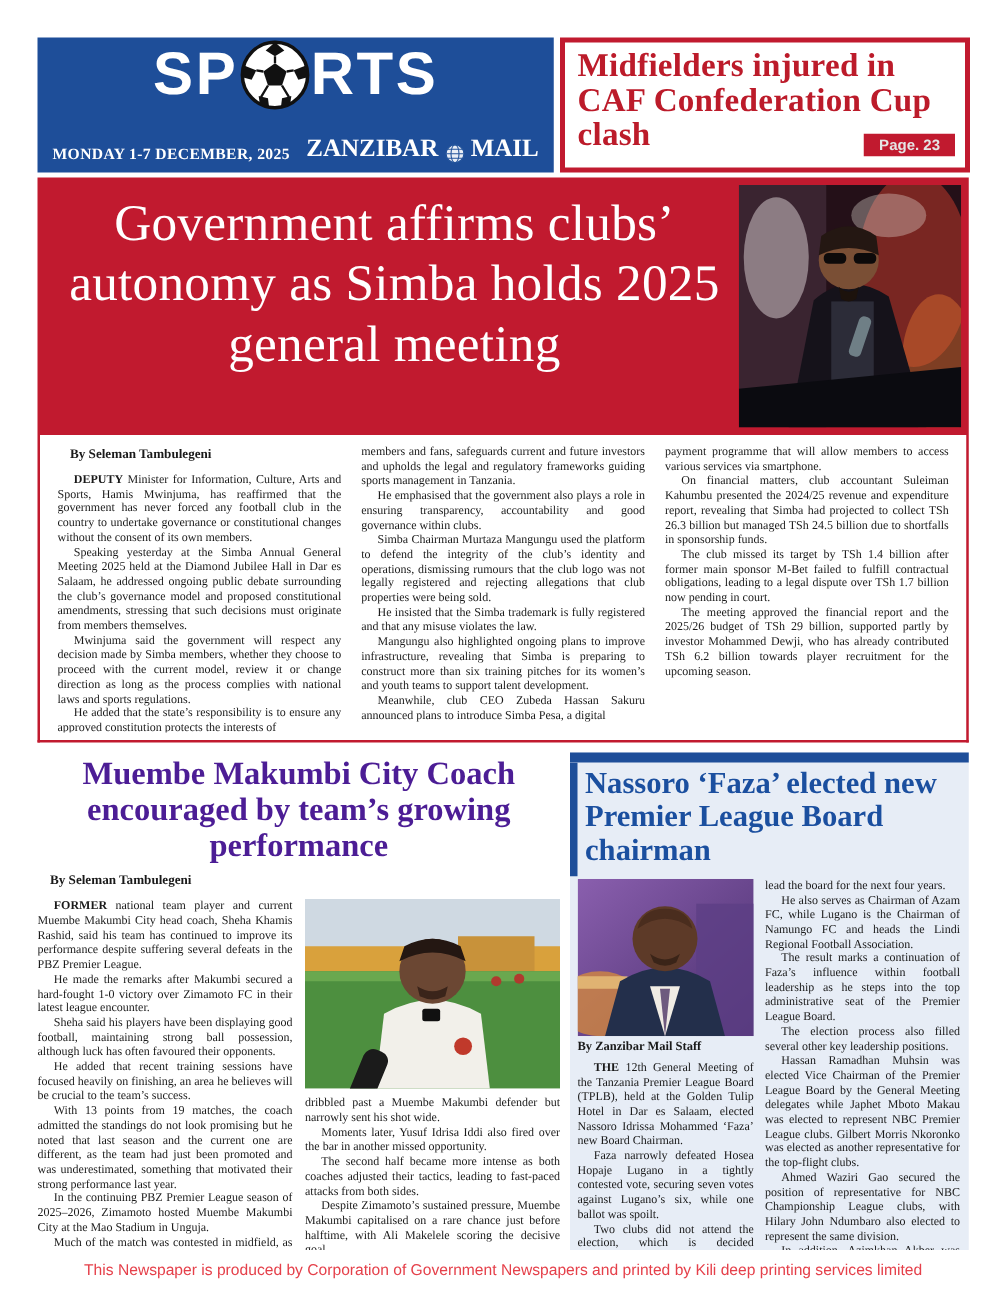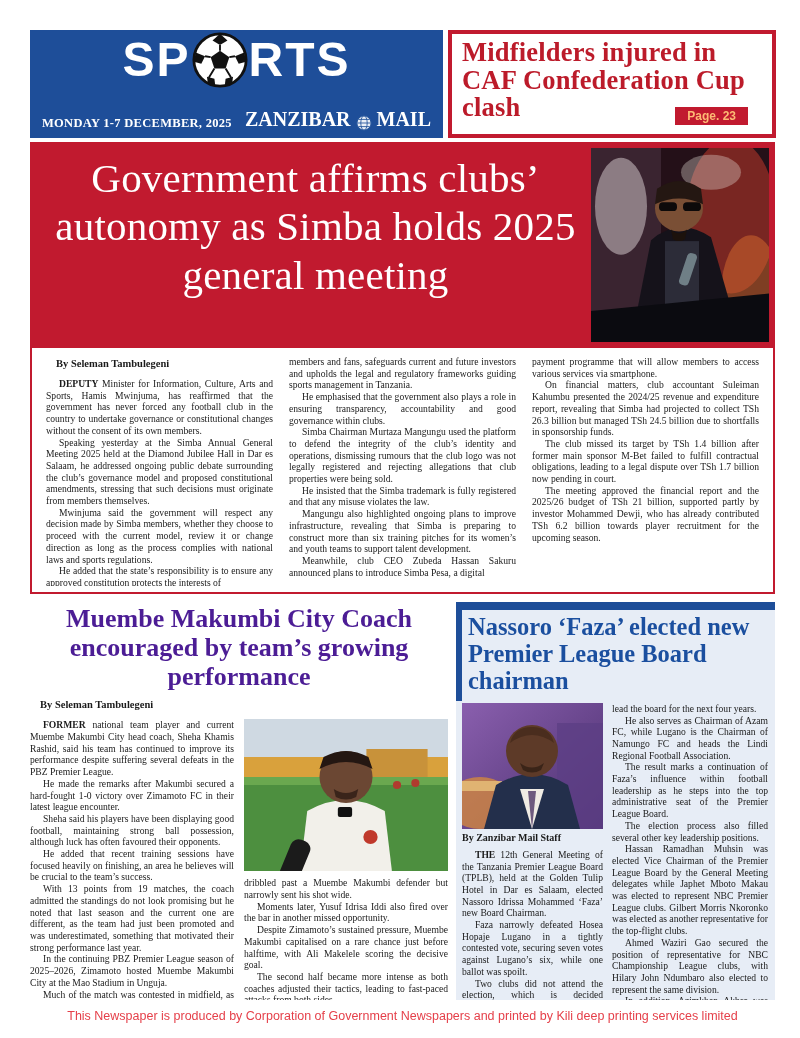--- a/index.html
+++ b/index.html
@@ -12,21 +12,21 @@
   .masthead { flex:0 0 413px; background:#1e4e99; color:#fff; display:flex; flex-direction:column; justify-content:space-between; padding:4px 12px 7px; }
   .masthead-title { display:flex; align-items:center; justify-content:center; font-family:"Liberation Sans", sans-serif; font-weight:bold; font-size:48px; letter-spacing:2px; line-height:1; margin-top:-2px; }
   .ball { width:56px; height:56px; margin:0 1px; }
   .masthead-bottom { display:flex; justify-content:space-between; align-items:flex-end; }
   .masthead-date { font-weight:bold; font-size:12.5px; letter-spacing:.3px; }
   .masthead-brand { font-weight:bold; font-size:20px; display:flex; align-items:flex-end; gap:5px; }
   .globe { width:16px; height:16px; }
 
   .teaser { flex:1; border:4px solid #c11a2f; position:relative; padding:5px 10px 4px; background:#fff; }
   .teaser-headline { color:#bc1b2a; font-weight:bold; font-size:26.5px; line-height:1.04; letter-spacing:.2px; width:300px; }
-  .teaser-badge { position:absolute; right:24px; bottom:9px; background:#c11a2f; color:#fdba74; font-family:"Liberation Sans", sans-serif; font-weight:bold; font-size:12px; padding:2px 12px; }
+  .teaser-badge { position:absolute; right:8px; bottom:9px; background:#c11a2f; color:#e5e5e5; font-family:"Liberation Sans", sans-serif; font-weight:bold; font-size:12px; padding:2px 12px; }
 
   
   .lead-block { margin-top:4px; background:#c11a2f; height:206px; display:flex; }
   .lead-headline { flex:1; color:#fff; font-weight:normal; font-size:41px; line-height:1.18; padding:12px 2px 0 12px; letter-spacing:.2px;text-align:center; }
   .lead-photo { flex:0 0 178px; margin:6px 6px 6px 0; overflow:hidden; }
   .lead-photo svg { display:block; width:100%; height:100%; }
 
   .lead-body { border:2px solid #c11a2f; border-top:none; background:#fff; height:246px; display:flex; gap:16px; padding:8px 14px 6px; overflow:hidden; }
   .lead-col { flex:1; overflow:hidden; }
 
@@ -139,21 +139,21 @@
           <p>He insisted that the Simba trademark is fully registered and that any misuse violates the law.</p>
           <p>Mangungu also highlighted ongoing plans to improve infrastructure, revealing that Simba is preparing to construct more than six training pitches for its women’s and youth teams to support talent development.</p>
           <p>Meanwhile, club CEO Zubeda Hassan Sakuru announced plans to introduce Simba Pesa, a digital</p>
         </div>
     </div>
     <div class="lead-col">
       <div class="col-text">
           <p class="noindent">payment programme that will allow members to access various services via smartphone.</p>
           <p>On financial matters, club accountant Suleiman Kahumbu presented the 2024/25 revenue and expenditure report, revealing that Simba had projected to collect TSh 26.3 billion but managed TSh 24.5 billion due to shortfalls in sponsorship funds.</p>
           <p>The club missed its target by TSh 1.4 billion after former main sponsor M-Bet failed to fulfill contractual obligations, leading to a legal dispute over TSh 1.7 billion now pending in court.</p>
-          <p>The meeting approved the financial report and the 2025/26 budget of TSh 21 billion, supported partly by investor Mohammed Dewji, who has already contributed TSh 6.2 billion towards player recruitment for the upcoming season.</p>
+          <p>The meeting approved the financial report and the 2025/26 budget of TSh 29 billion, supported partly by investor Mohammed Dewji, who has already contributed TSh 6.2 billion towards player recruitment for the upcoming season.</p>
         </div>
     </div>
   </div>
 
   <div class="bottomrow">
 
     <div class="coach-story">
       <div class="coach-headline">Muembe Makumbi City Coach encouraged by team’s growing performance</div>
       <div class="byline">By Seleman Tambulegeni</div>
       <div class="coach-cols">
@@ -184,22 +184,22 @@
               <path d="M74 50 q26 -14 52 0 l-4 -12 q-22 -12 -44 0 Z" fill="#241712"></path>
               <path d="M88 70 q12 8 24 0 l-2 8 q-10 5 -20 0 Z" fill="#3a241a"></path>
               <circle cx="124" cy="118" r="7" fill="#c0392b"></circle>
               <rect x="40" y="120" width="20" height="44" rx="8" fill="#1b1b1b" transform="rotate(22 50 142)"></rect>
               <rect x="92" y="88" width="14" height="10" rx="2" fill="#111"></rect>
             </svg>
           </div>
           <div class="col-text">
               <p class="noindent">dribbled past a Muembe Makumbi defender but narrowly sent his shot wide.</p>
               <p>Moments later, Yusuf Idrisa Iddi also fired over the bar in another missed opportunity.</p>
+              <p>The second half became more intense as both coaches adjusted their tactics, leading to fast-paced attacks from both sides.</p>
               <p>Despite Zimamoto’s sustained pressure, Muembe Makumbi capitalised on a rare chance just before halftime, with Ali Makelele scoring the decisive goal.</p>
-              <p>The second half became more intense as both coaches adjusted their tactics, leading to fast-paced attacks from both sides.</p>
             </div>
         </div>
       </div>
     </div>
 
     <div class="election-story">
       <div class="election-headline">Nassoro ‘Faza’ elected new Premier League Board chairman</div>
       <div class="election-cols">
         <div class="election-col-left">
           <div class="election-photo">

